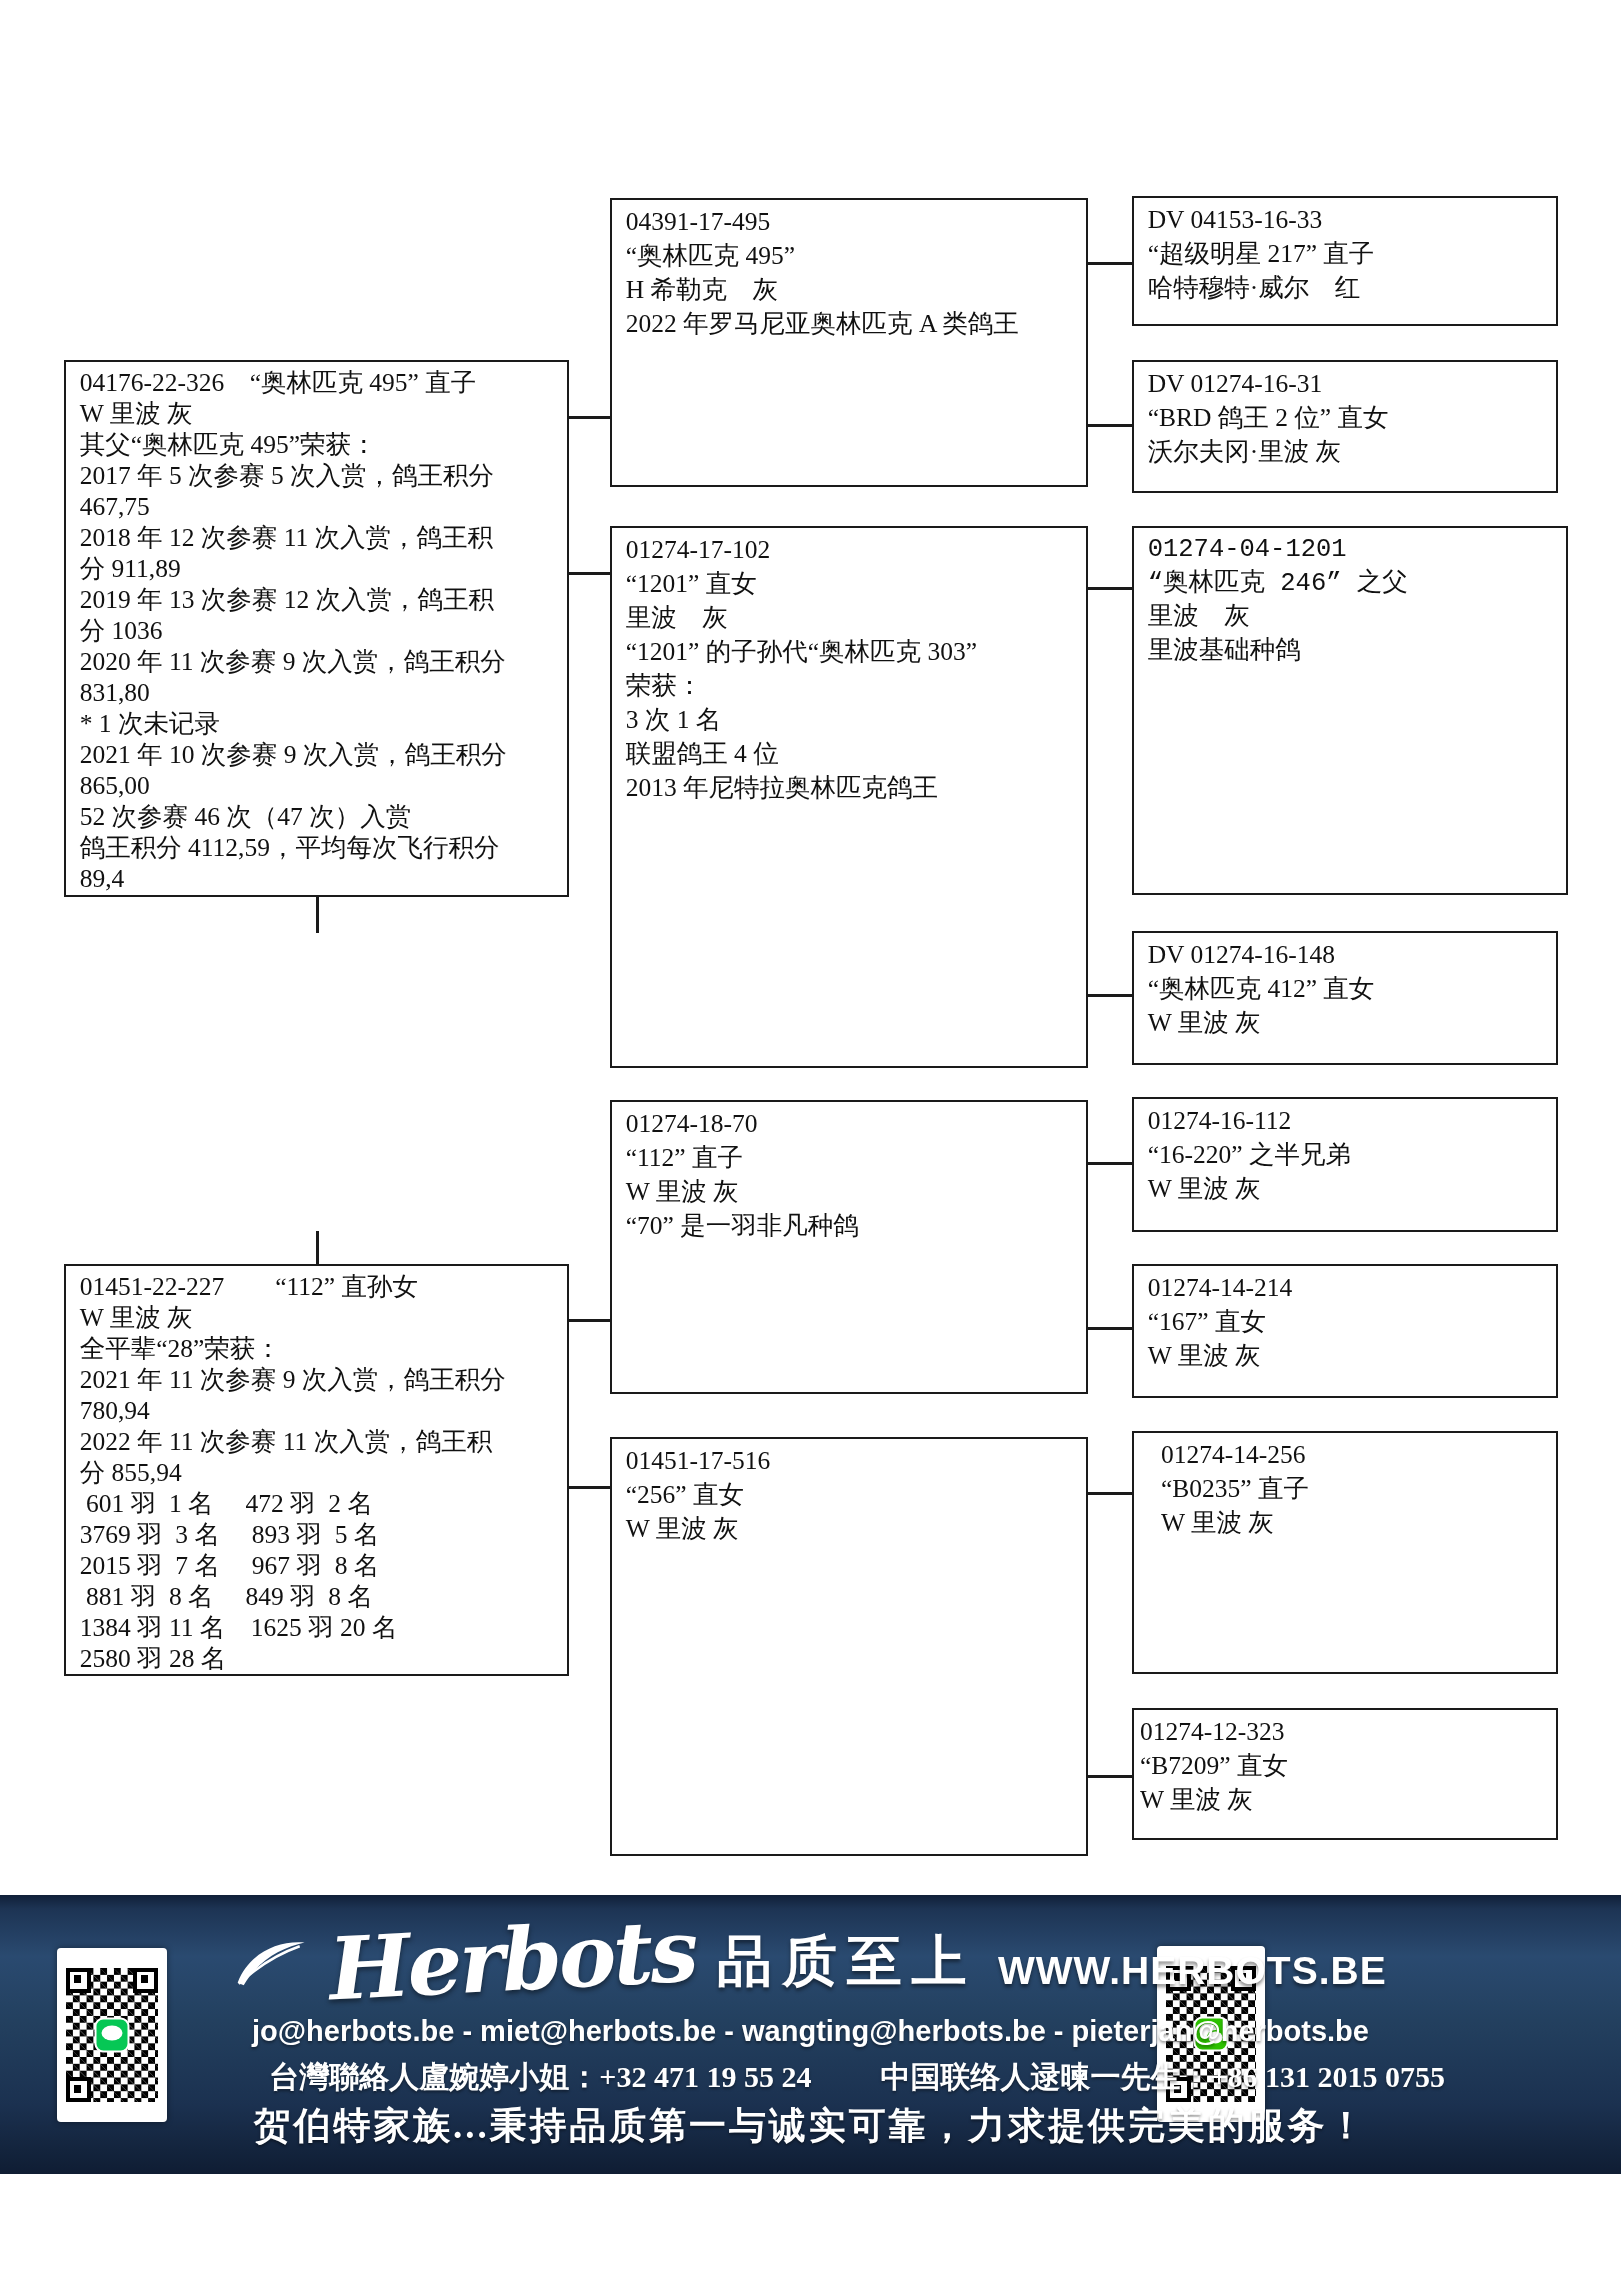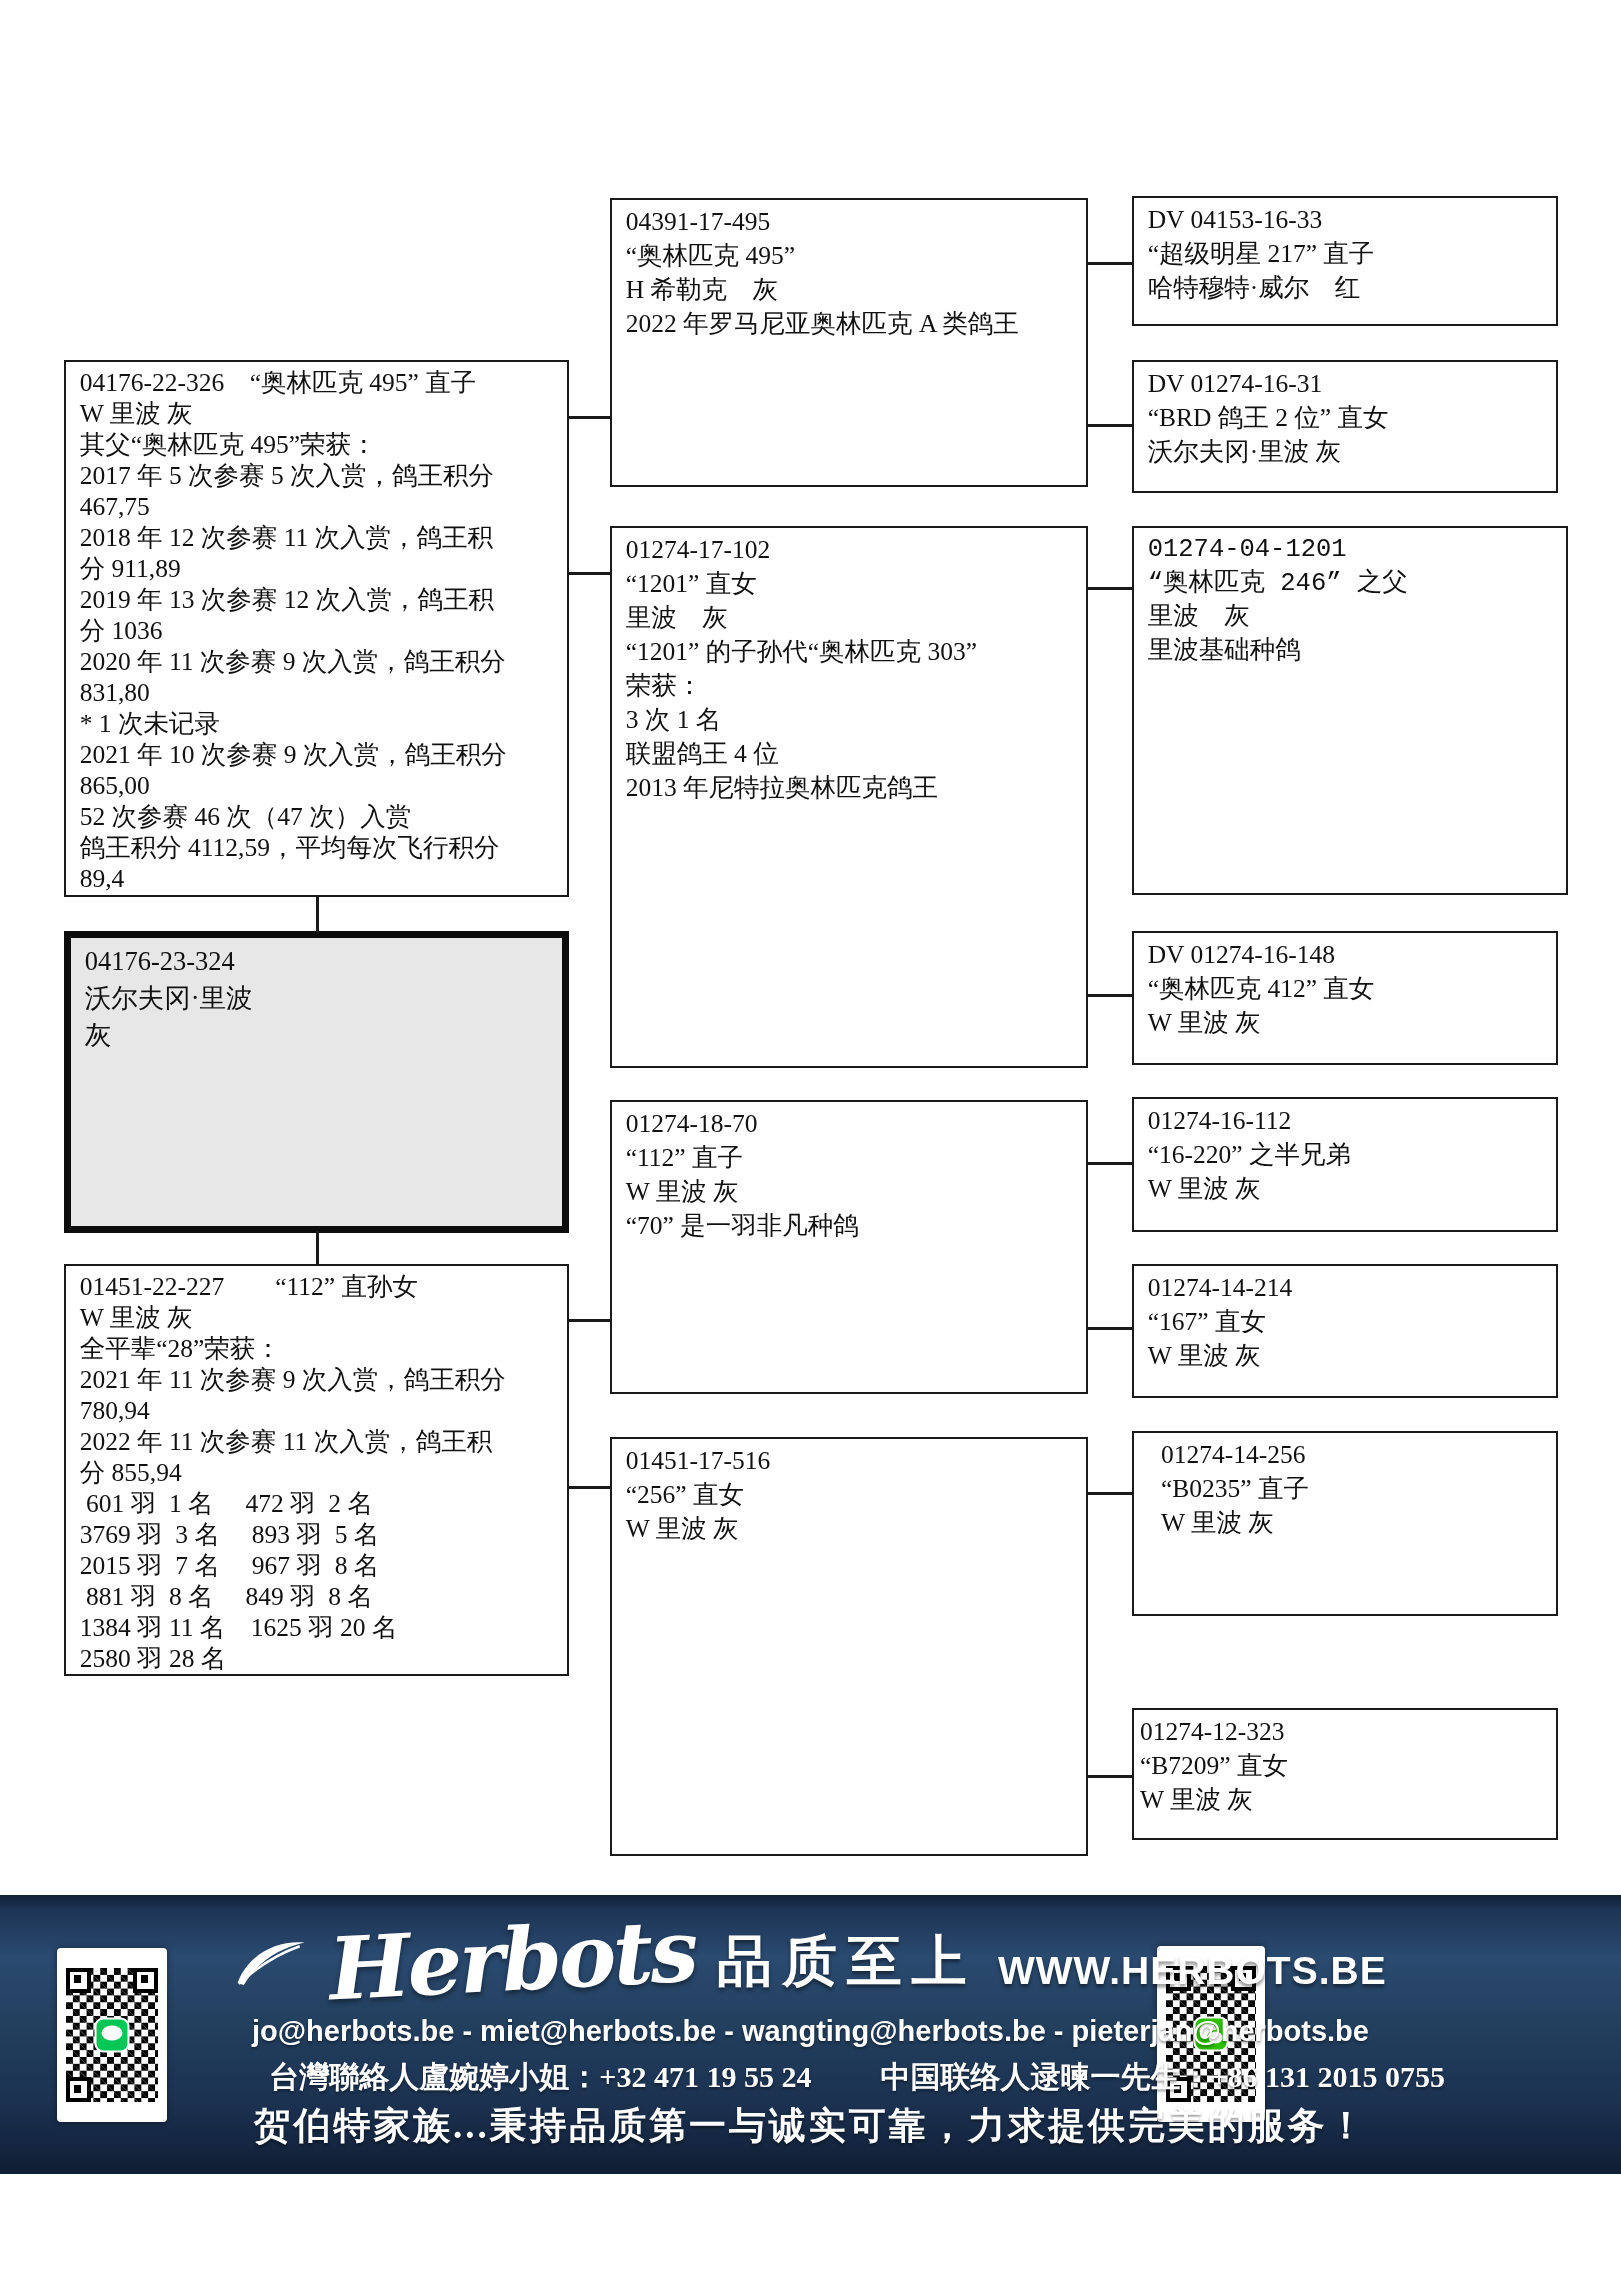--- a/index.html
+++ b/index.html
@@ -65,25 +65,20 @@
       <div class="bline">2020 年 11 次参赛 9 次入赏，鸽王积分</div>
       <div class="bline">831,80</div>
       <div class="bline">* 1 次未记录</div>
       <div class="bline">2021 年 10 次参赛 9 次入赏，鸽王积分</div>
       <div class="bline">865,00</div>
       <div class="bline">52 次参赛 46 次（47 次）入赏</div>
       <div class="bline">鸽王积分 4112,59，平均每次飞行积分</div>
       <div class="bline">89,4</div>
     </div>
 
-  <div class="pbox subject" style="left:64px;top:931px;width:505px;height:302px;">
-      <div class="bline">04176-23-324</div>
-      <div class="bline">沃尔夫冈·里波</div>
-      <div class="bline">灰</div>
-    </div>
 
   <div class="pbox col-l" style="left:64px;top:1264px;width:505px;height:412px;">
       <div class="bline">01451-22-227　　“112” 直孙女</div>
       <div class="bline">W 里波 灰</div>
       <div class="bline">全平辈“28”荣获：</div>
       <div class="bline">2021 年 11 次参赛 9 次入赏，鸽王积分</div>
       <div class="bline">780,94</div>
       <div class="bline">2022 年 11 次参赛 11 次入赏，鸽王积</div>
       <div class="bline">分 855,94</div>
       <div class="bline"> 601 羽  1 名     472 羽  2 名</div>
@@ -146,21 +141,21 @@
   <div class="pbox" style="left:1132px;top:1097px;width:426px;height:135px;">
       <div class="bline">01274-16-112</div>
       <div class="bline">“16-220” 之半兄弟</div>
       <div class="bline">W 里波 灰</div>
     </div>
   <div class="pbox" style="left:1132px;top:1264px;width:426px;height:134px;">
       <div class="bline">01274-14-214</div>
       <div class="bline">“167” 直女</div>
       <div class="bline">W 里波 灰</div>
     </div>
-  <div class="pbox" style="left:1132px;top:1431px;width:426px;height:185px;padding-left:27px;">
+  <div class="pbox" style="left:1132px;top:1431px;width:426px;height:243px;padding-left:27px;">
       <div class="bline">01274-14-256</div>
       <div class="bline">“B0235” 直子</div>
       <div class="bline">W 里波 灰</div>
     </div>
   <div class="pbox" style="left:1132px;top:1708px;width:426px;height:132px;padding-left:6px;">
       <div class="bline">01274-12-323</div>
       <div class="bline">“B7209” 直女</div>
       <div class="bline">W 里波 灰</div>
     </div>
 

